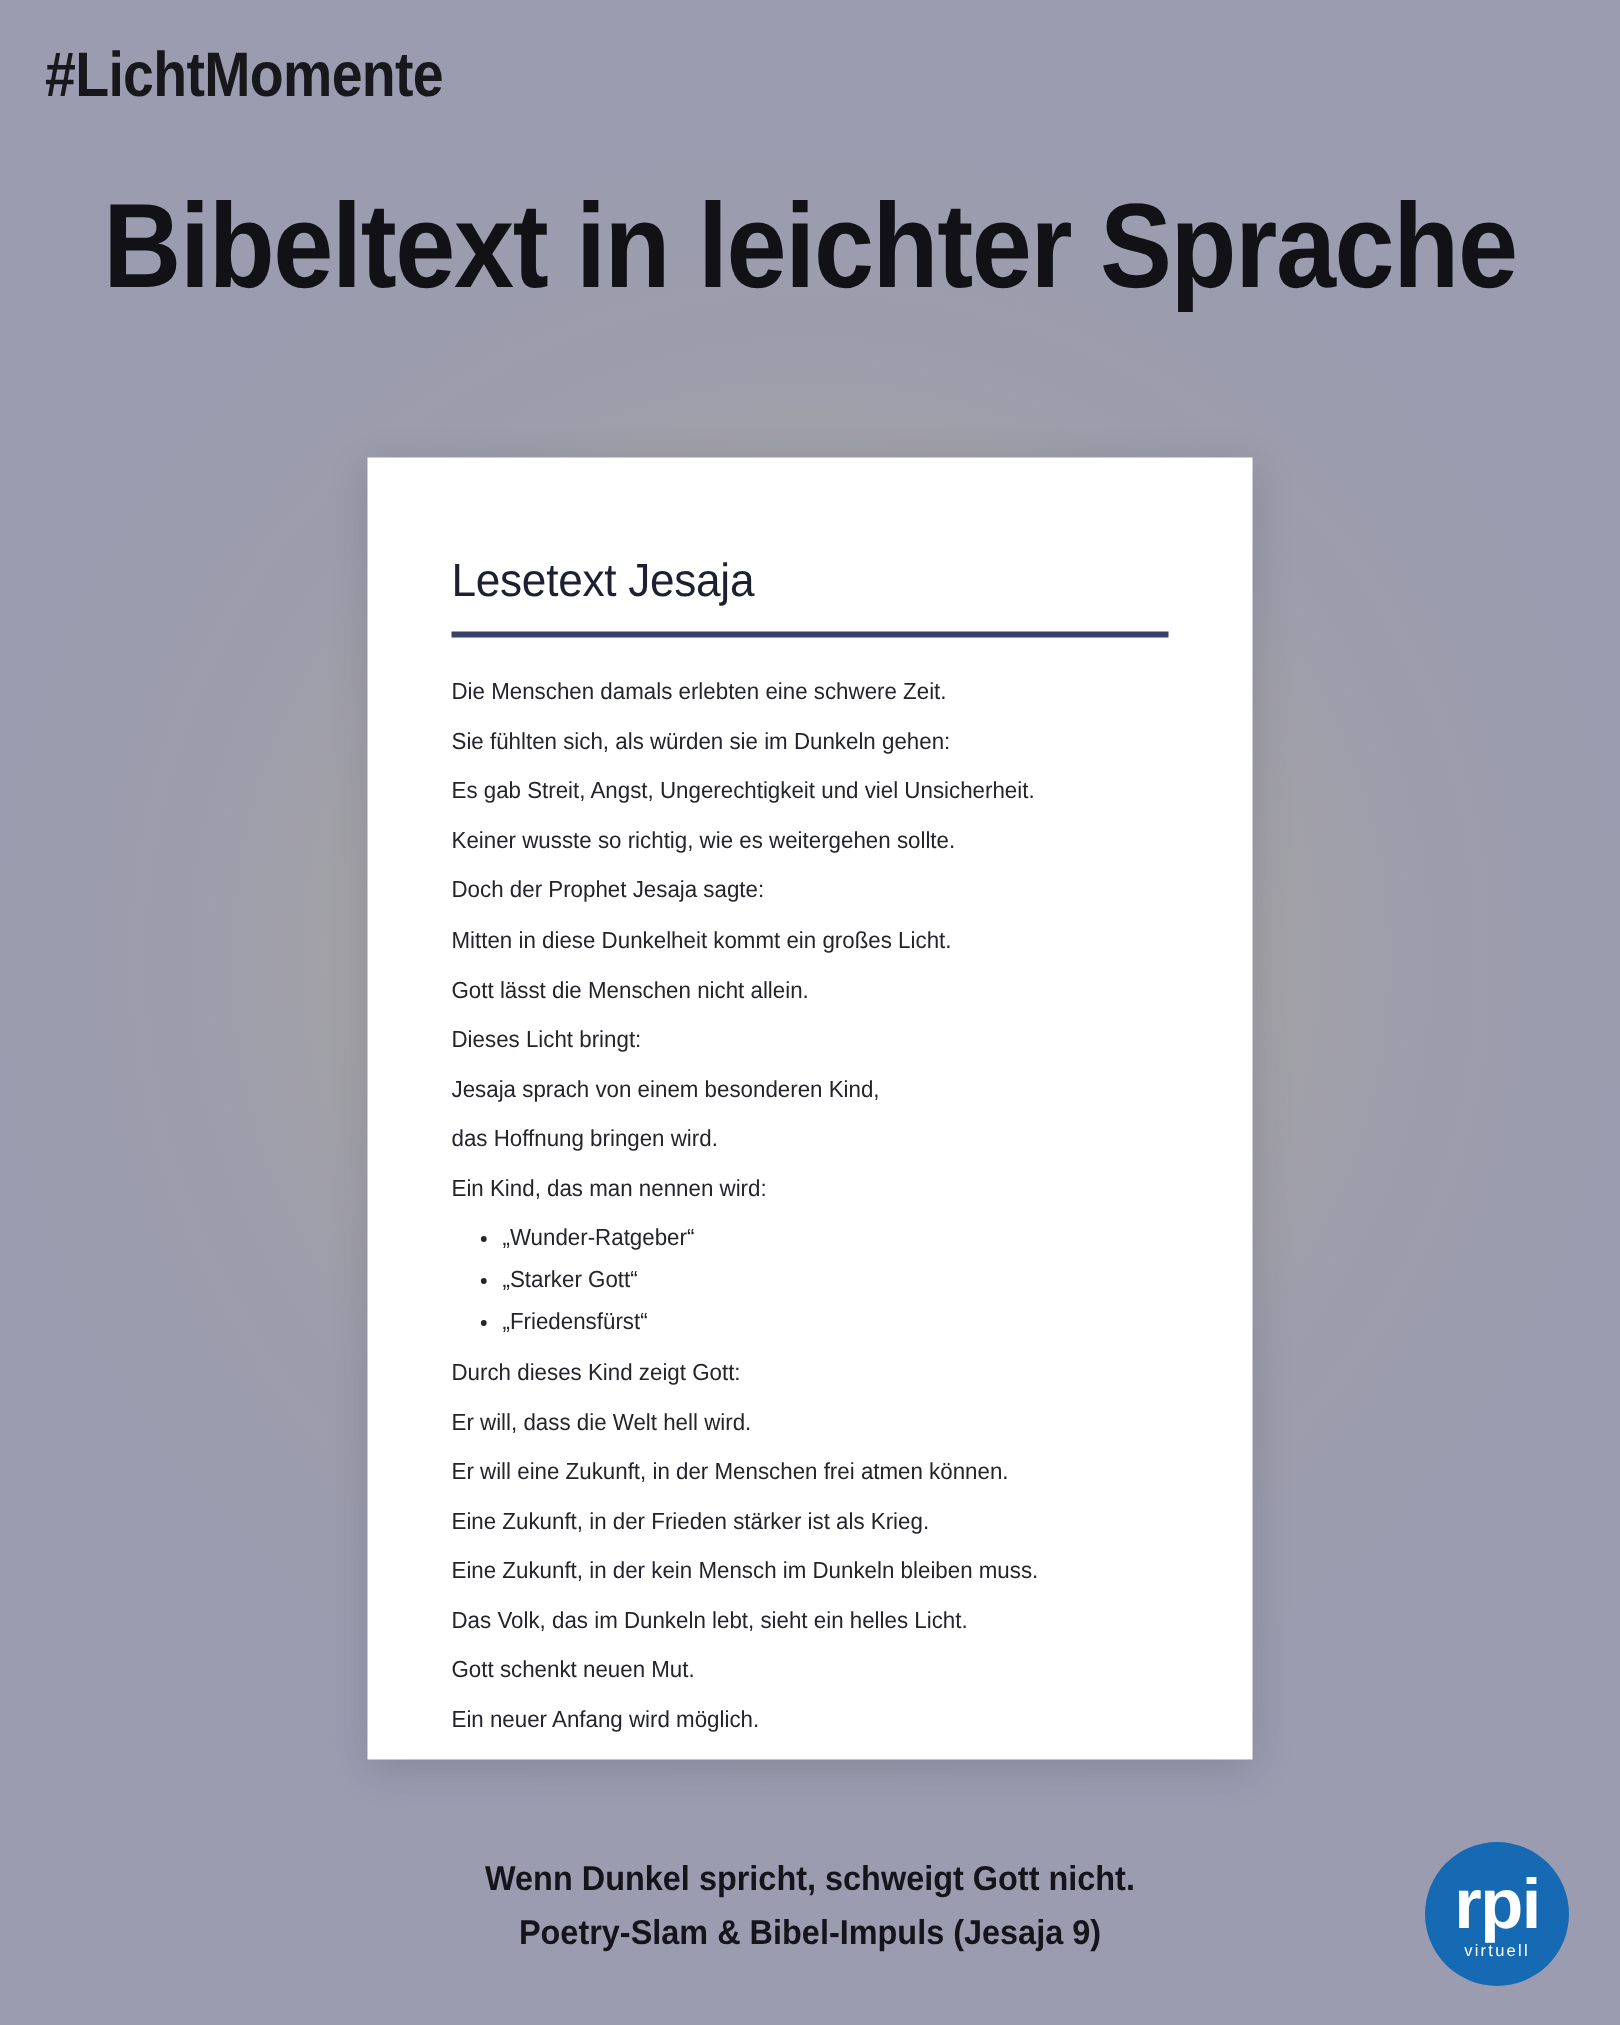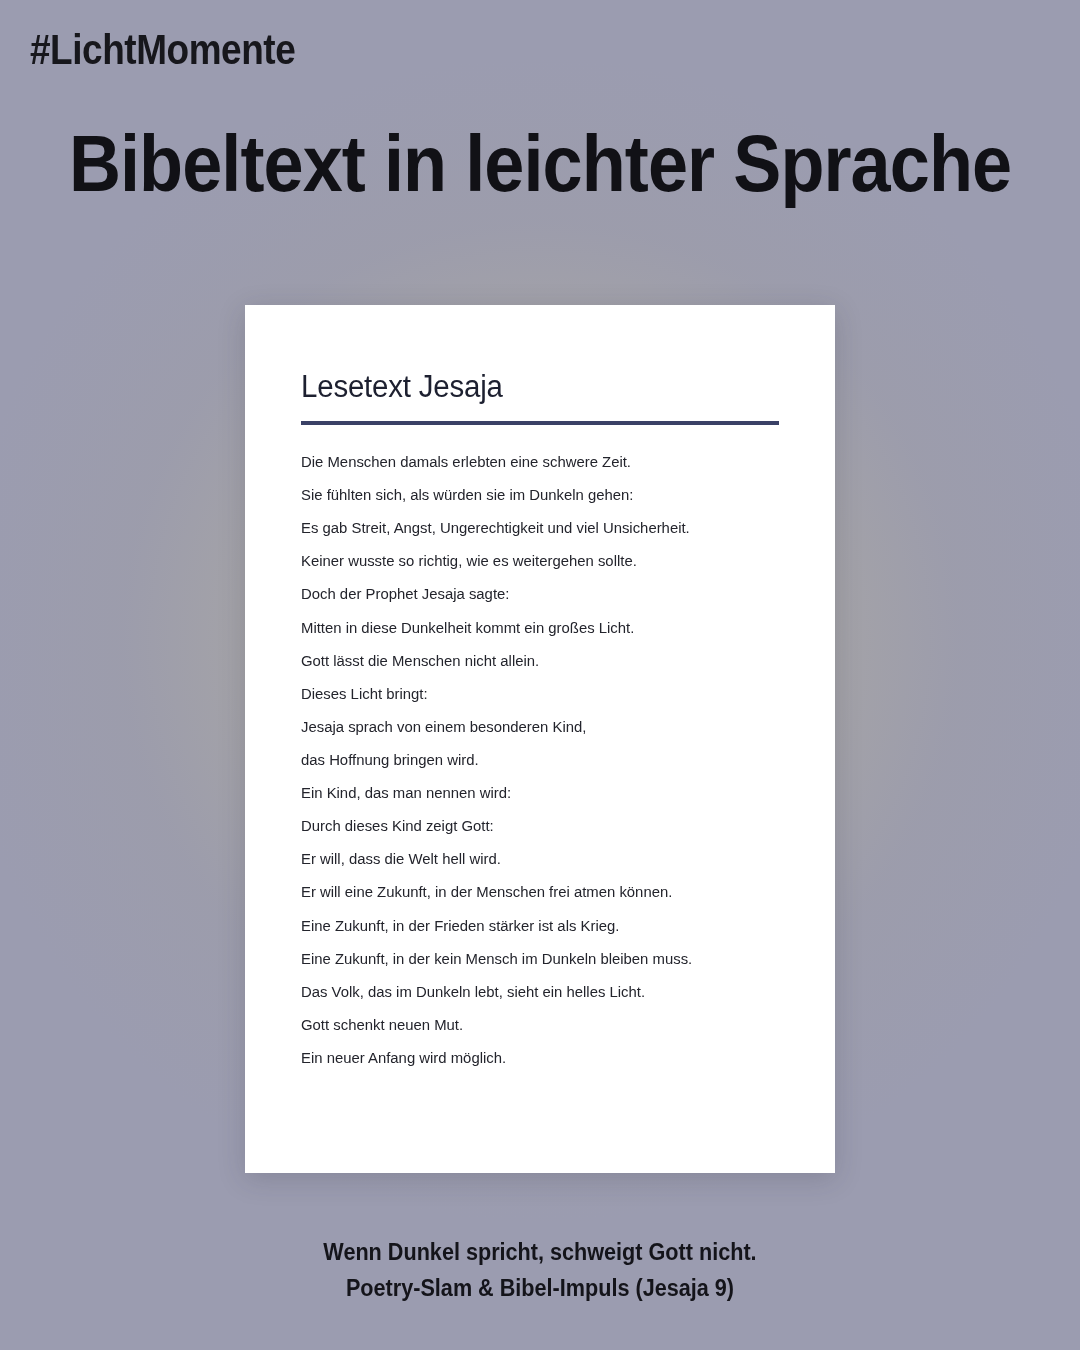--- a/index.html
+++ b/index.html
@@ -176,33 +176,42 @@
         <p>Doch der Prophet Jesaja sagte:</p>
         <p>Mitten in diese Dunkelheit kommt ein großes Licht.</p>
         <p>Gott lässt die Menschen nicht allein.</p>
         <p>Dieses Licht bringt:</p>
 
 
         <p>Jesaja sprach von einem besonderen Kind,</p>
         <p>das Hoffnung bringen wird.</p>
         <p>Ein Kind, das man nennen wird:</p>
 
+        <ul>
+          <li>„Wunder-Ratgeber“</li>
+          <li>„Starker Gott“</li>
+          <li>„Friedensfürst“</li>
+        </ul>
 
         <p>Durch dieses Kind zeigt Gott:</p>
         <p>Er will, dass die Welt hell wird.</p>
         <p>Er will eine Zukunft, in der Menschen frei atmen können.</p>
         <p>Eine Zukunft, in der Frieden stärker ist als Krieg.</p>
         <p>Eine Zukunft, in der kein Mensch im Dunkeln bleiben muss.</p>
         <p>Das Volk, das im Dunkeln lebt, sieht ein helles Licht.</p>
         <p>Gott schenkt neuen Mut.</p>
         <p>Ein neuer Anfang wird möglich.</p>
 
       </div>
     </div>
   </div>
 
   <div class="footer">
     <div>Wenn Dunkel spricht, schweigt Gott nicht.</div>
     <div>Poetry-Slam &amp; Bibel-Impuls (Jesaja 9)</div>
   </div>
 
+  <div class="logo">
+    <div class="rpi">rpi</div>
+    <div class="virtuell">virtuell</div>
+  </div>
 
 </div>
 
 </body></html>

